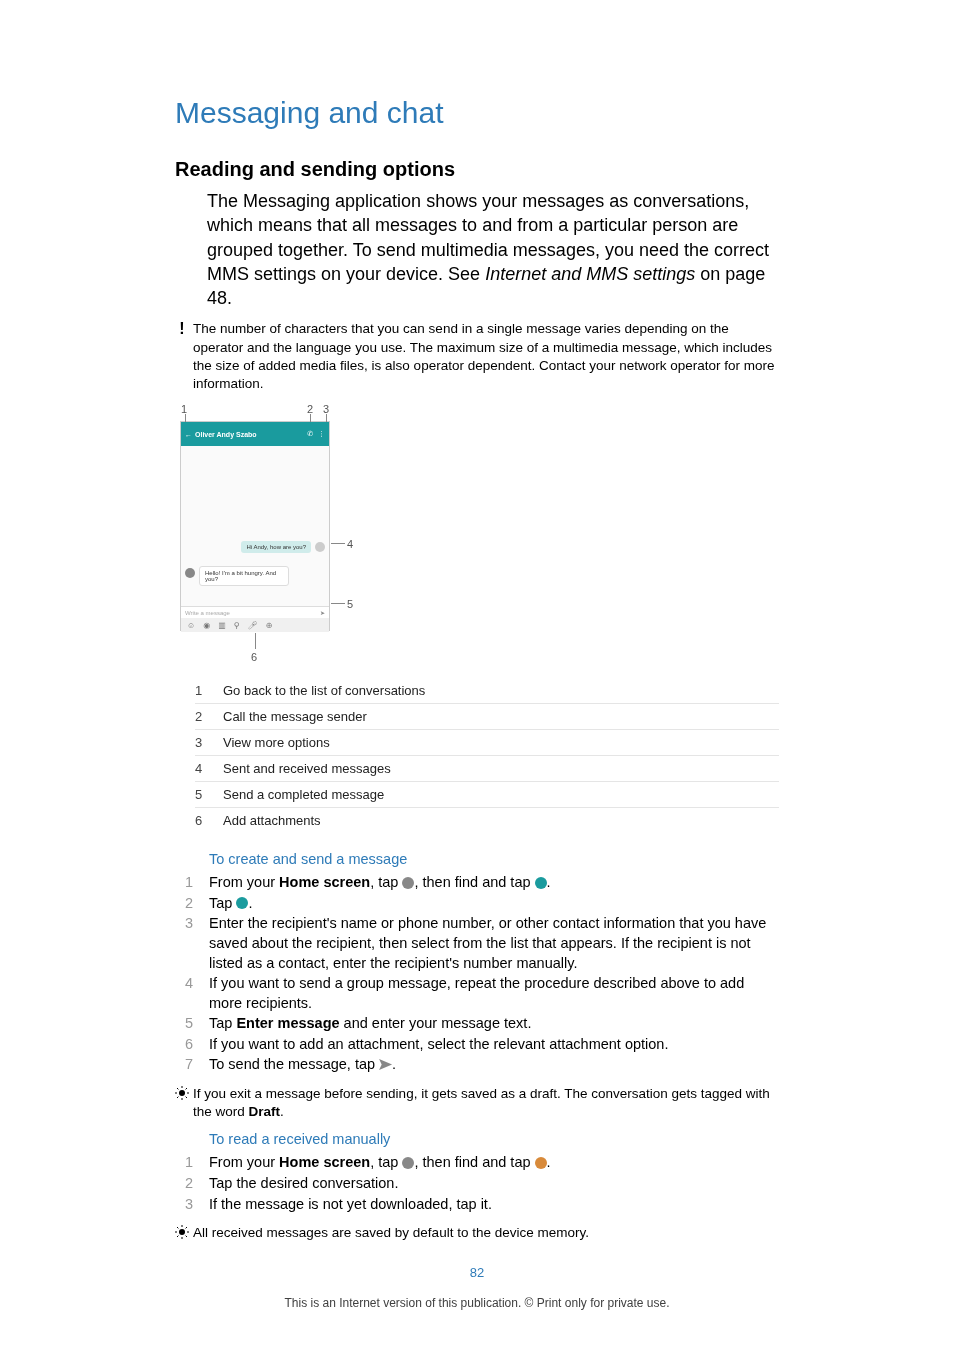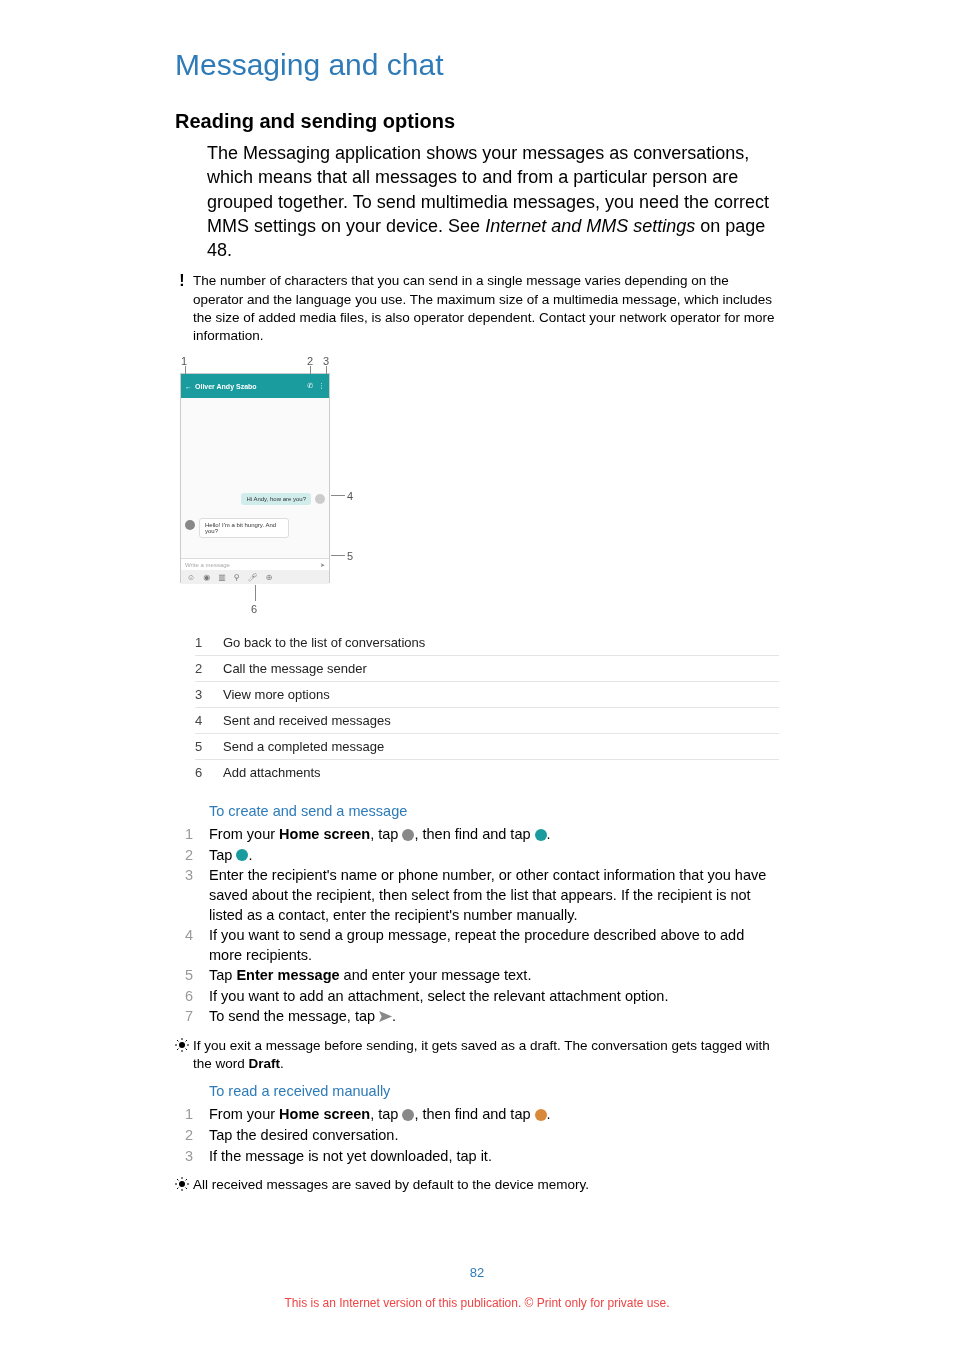--- a/index.html
+++ b/index.html
@@ -5,21 +5,21 @@
   * { box-sizing: border-box; margin: 0; padding: 0; }
   body {
     width: 954px;
     height: 1350px;
     background: #fff;
     font-family: Arial, Helvetica, sans-serif;
     color: #000;
     position: relative;
   }
   .page {
-    padding: 48px 175px 0 175px;
+    padding: 96px 175px 0 175px;
     width: 954px;
   }
   h1.title {
     color: #2e7bb8;
     font-size: 30px;
     font-weight: 400;
     margin-bottom: 28px;
   }
   h2.section {
     font-size: 20px;
@@ -248,21 +248,21 @@
     left: 0;
     width: 954px;
     text-align: center;
   }
   .page-num {
     color: #2e7bb8;
     font-size: 13px;
     margin-bottom: 16px;
   }
   .footer-text {
-    color: #ef4444;
+    color: #404040;
     font-size: 12px;
   }
 </style>
 </head>
 <body>
 
 <div class="page">
   <h1 class="title">Messaging and chat</h1>
 
   <h2 class="section">Reading and sending options</h2>

